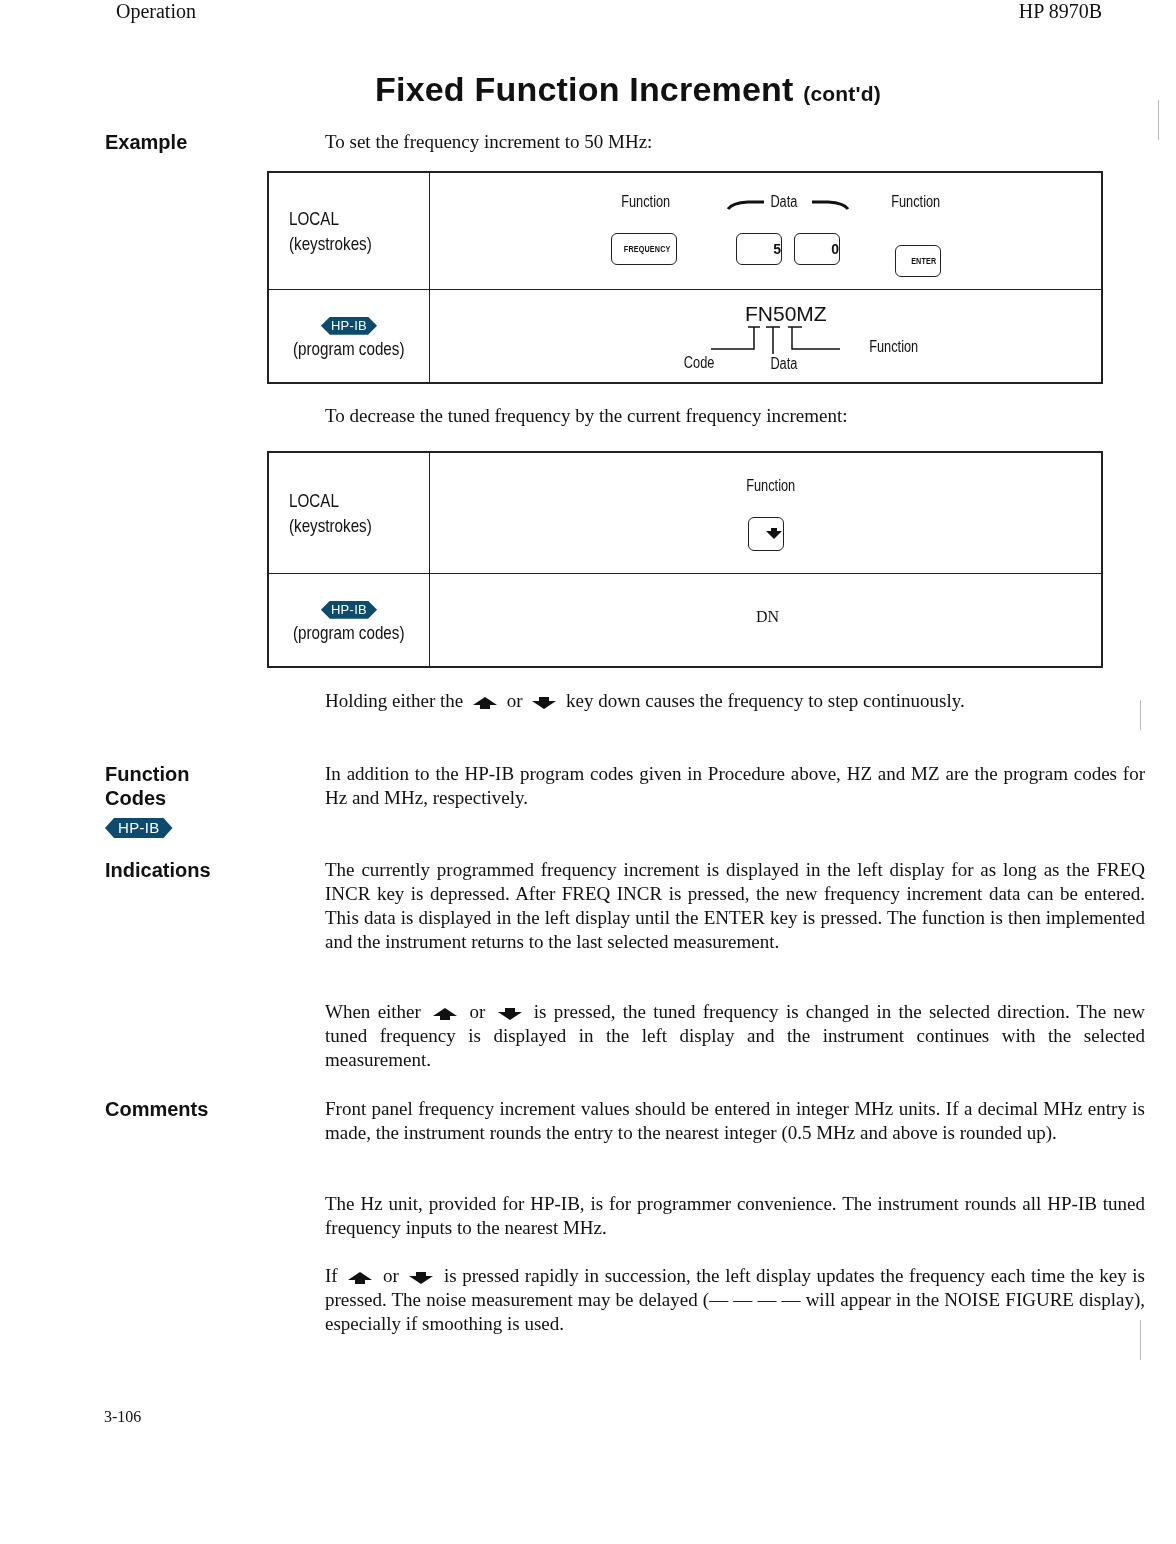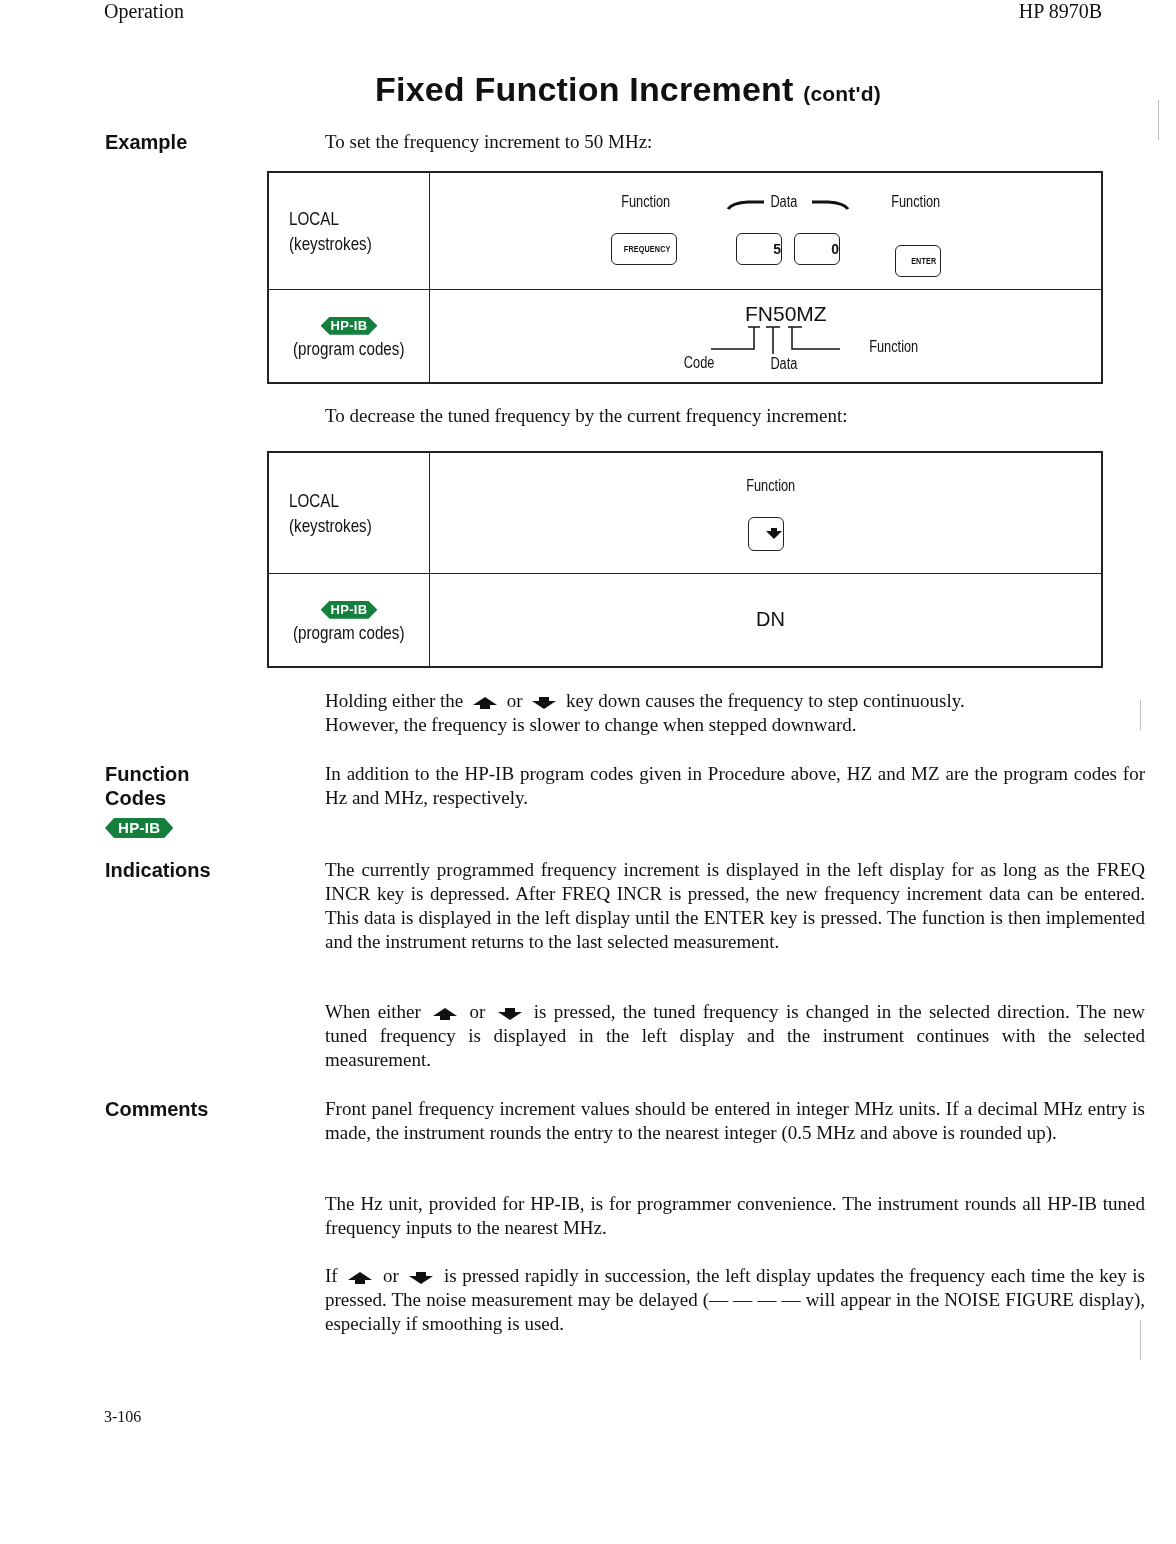--- a/index.html
+++ b/index.html
@@ -2,21 +2,21 @@
 <html><head>
 <meta charset="utf-8">
 <style>
   html, body { margin: 0; padding: 0; background: #ffffff; }
   body {
     width: 1176px; height: 1544px; position: relative; overflow: hidden;
     color: #111111; font-family: "Liberation Serif", serif;
   }
   .abs { position: absolute; }
   .hdr { font-size: 20px; top: 0px; }
-  .hdr-left { left: 104px; }
+  .hdr-left { left: 116px; }
   .hdr-right { right: 74px; }
   .title {
     top: 70px; left: 0; width: 1176px; text-align: center;
     font-family: "Liberation Sans", sans-serif; font-weight: bold;
     font-size: 34px; letter-spacing: 0.2px; padding-left: 80px; box-sizing: border-box;
   }
   .title .contd { font-size: 21px; }
   .side-h {
     left: 105px; font-family: "Liberation Sans", sans-serif; font-weight: bold;
     font-size: 20px; line-height: 24px;
@@ -32,22 +32,22 @@
     border-collapse: collapse; border: 2px solid #222;
     font-family: "Liberation Sans", sans-serif;
   }
   table.ex td { border: 1.5px solid #222; vertical-align: middle; padding: 0; }
   td.lbl { width: 140px; padding-left: 20px !important; font-size: 19px; line-height: 25px; }
   td.lbl.cen { text-align: center; padding-left: 0 !important; }
   .cond { display: inline-block; transform: scaleX(0.8); transform-origin: left center; white-space: nowrap; }
   .cond-c { display: inline-block; transform: scaleX(0.8); white-space: nowrap; }
   .hpib {
     display: inline-flex; align-items: center; justify-content: center;
-    background: #15803d; color: #fff; font-family: "Liberation Sans", sans-serif;
-    font-weight: bold; font-size: 13px; height: 18px; padding: 0 10px;
+    background: #0c4a6e; color: #fff; font-family: "Liberation Sans", sans-serif;
+    font-weight: normal; font-size: 13px; height: 18px; padding: 0 10px;
     clip-path: polygon(0 50%, 9px 0, calc(100% - 9px) 0, 100% 50%, calc(100% - 9px) 100%, 9px 100%);
     letter-spacing: 0.3px;
   }
   .hpib.big { font-size: 15px; height: 20px; padding: 0 13px; }
   .keyrow { position: relative; height: 116px; }
   .small-lbl { position: absolute; font-size: 16px; }
   .key {
     position: absolute; border: 1.5px solid #222; border-radius: 6px;
     display: flex; align-items: center; justify-content: flex-end;
     font-family: "Liberation Sans", sans-serif; background: #fff;
@@ -155,38 +155,37 @@
       </div>
     </td>
   </tr>
   <tr>
     <td class="lbl cen" style="height:92px;">
       <span class="hpib" style="margin-top:6px;">HP-IB</span><br>
       <span class="cond-c">(program codes)</span>
     </td>
     <td>
       <div class="code-cell">
-        <span class="code-big" style="left:326px; top:34px; font-size:20px;">DN</span>
+        <span class="code-big" style="left:326px; top:34px; font-size:16px;font-family:Liberation Serif, serif;">DN</span>
       </div>
     </td>
   </tr>
 </tbody>
   </table>
 
 <div class="abs para" style="top:689px;">
   <span>Holding either the</span>
   <svg class="arrow-inline" width="26" height="14">
       <path d="M1 9 L13 1 L25 9 L18 9 L18 13 L8 13 L8 9 Z" fill="#111"></path>
     </svg>
   <span>or</span>
   <svg class="arrow-inline" width="26" height="14">
       <path d="M1 5 L8 5 L8 1 L18 1 L18 5 L25 5 L13 13 Z" fill="#111"></path>
     </svg>
   <span>key down causes the frequency to step continuously.</span><br>
-  <span>However, the frequency is slower to change when stepped downward.</span>
 </div>
 
 <div class="abs para" style="top:762px;">In addition to the HP-IB program codes given in Procedure above, HZ and MZ are the program codes for Hz and MHz, respectively.</div>
 
 <div class="abs para" style="top:858px;">The currently programmed frequency increment is displayed in the left display for as long as the FREQ INCR key is depressed. After FREQ INCR is pressed, the new frequency increment data can be entered. This data is displayed in the left display until the ENTER key is pressed. The function is then implemented and the instrument returns to the last selected measurement.</div>
 <div class="abs para" style="top:1000px;">
   <span>When either</span>
   <svg class="arrow-inline" width="26" height="14">
       <path d="M1 9 L13 1 L25 9 L18 9 L18 13 L8 13 L8 9 Z" fill="#111"></path>
     </svg>

